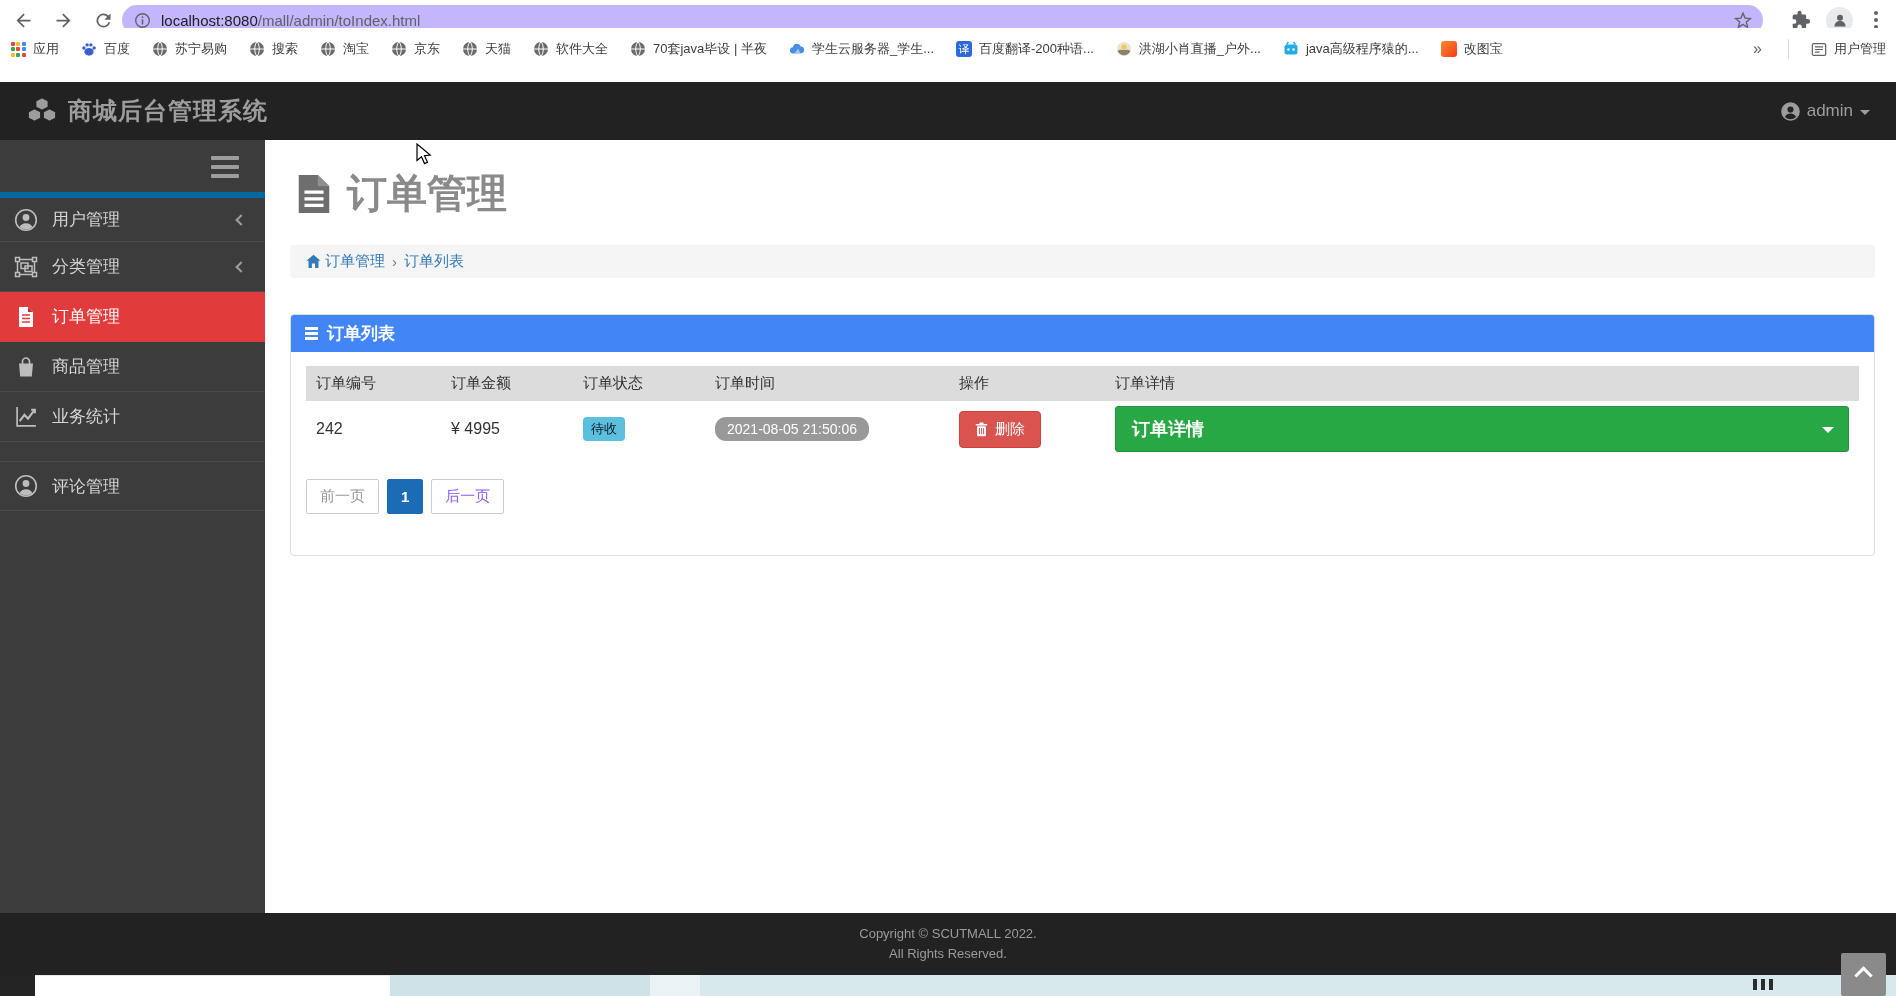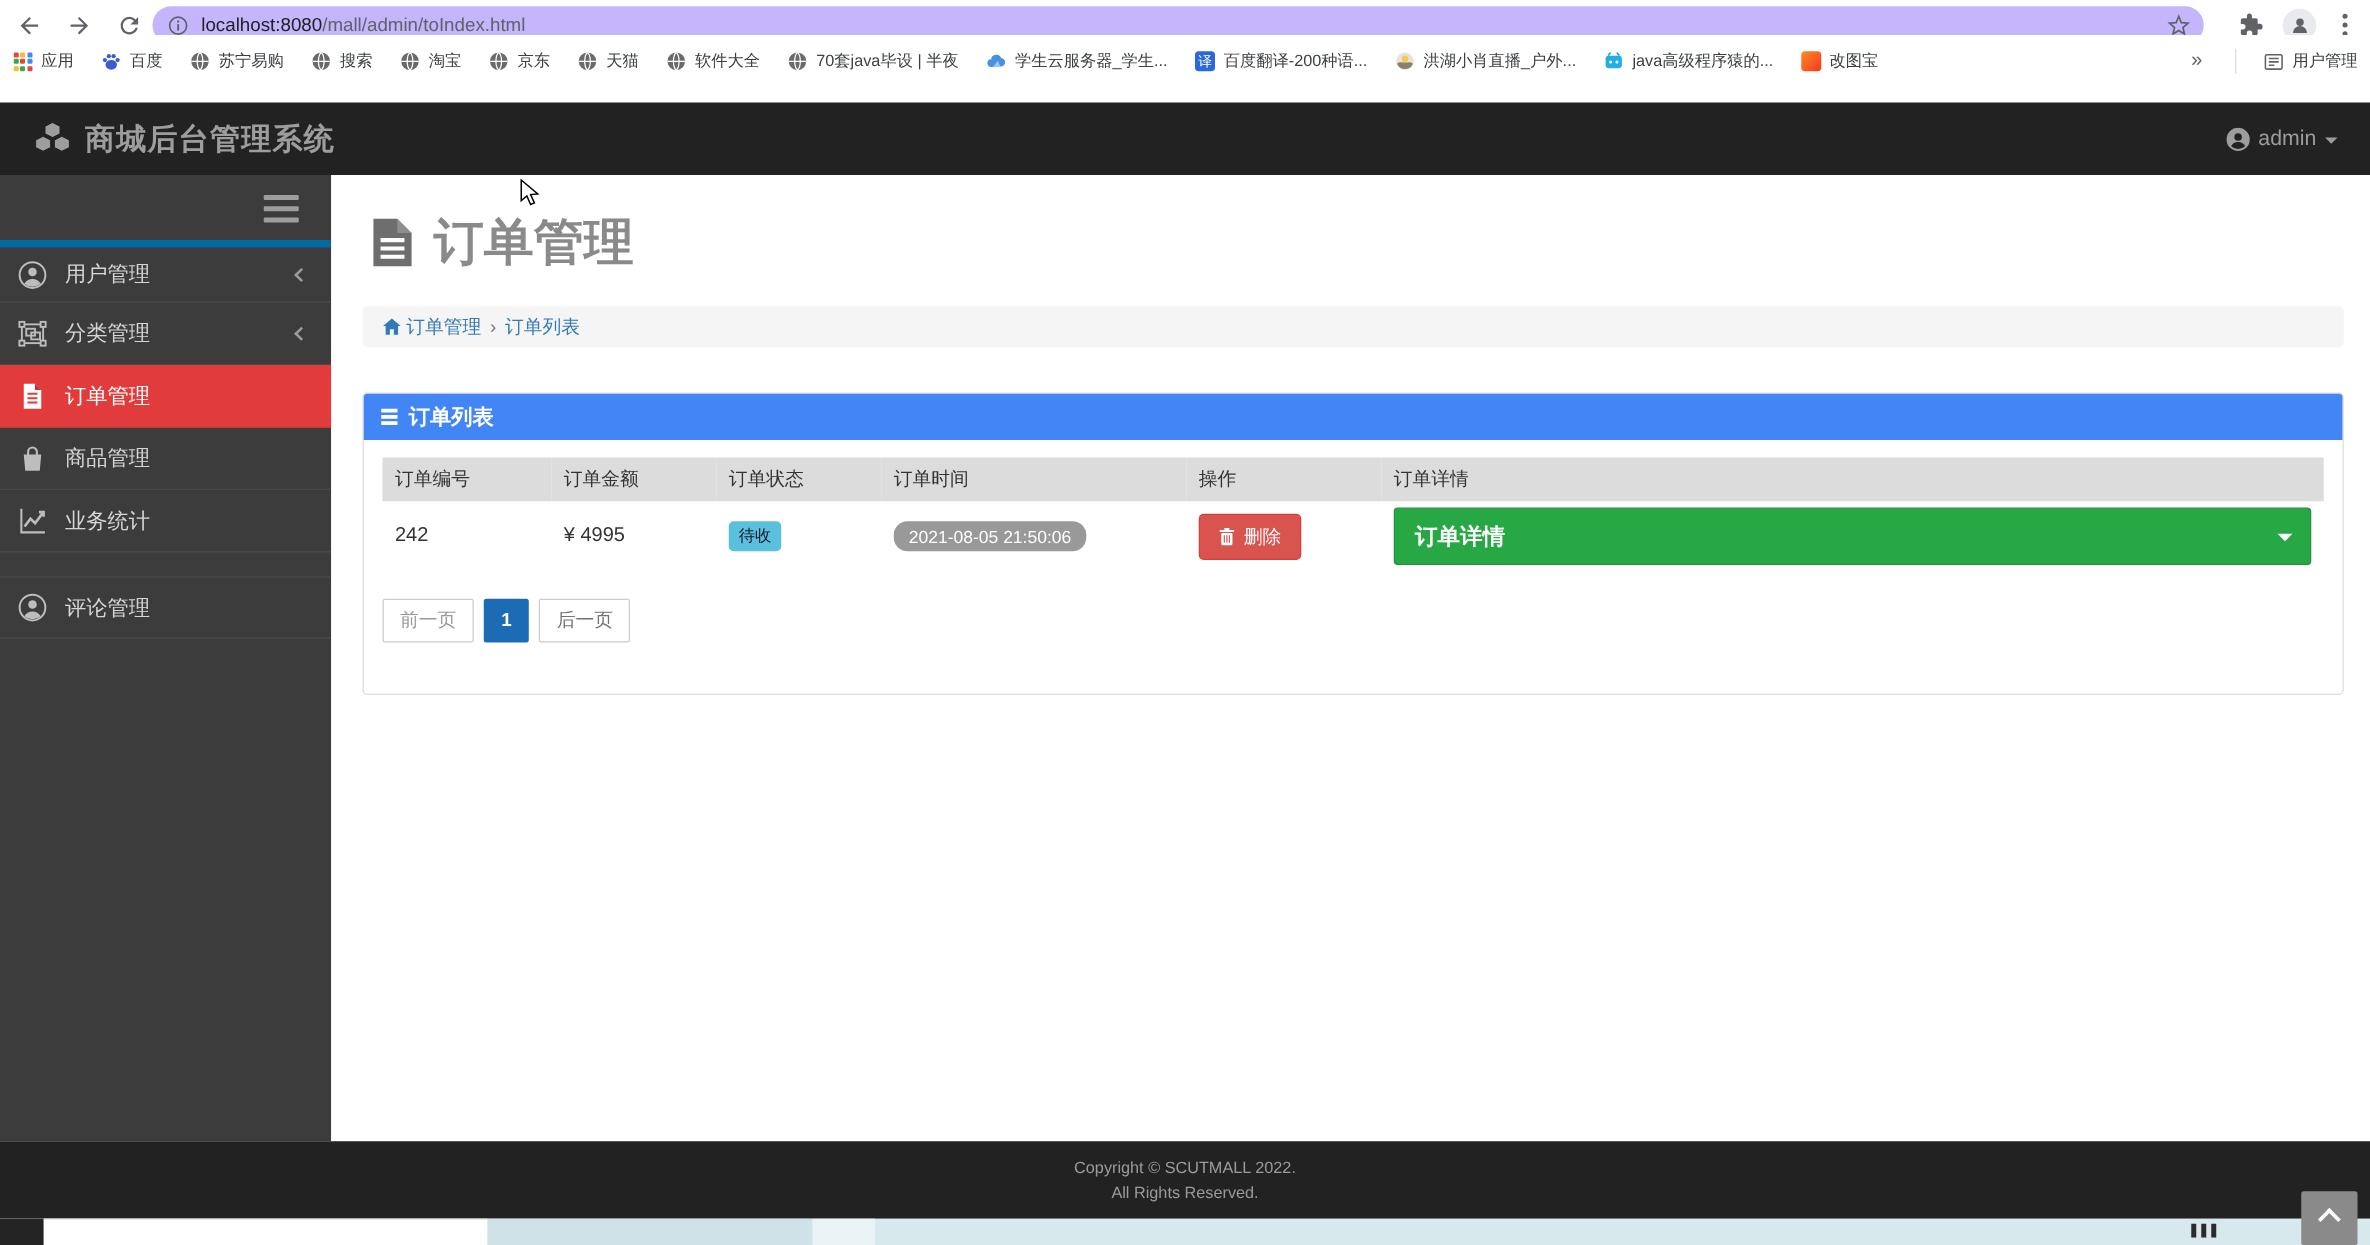--- a/index.html
+++ b/index.html
@@ -75,21 +75,21 @@
   table.orders td { padding:5px 10px; vertical-align:middle; font-size:16px; color:#333; }
   .badge-status { display:inline-block; background:#5bc0de; color:#0f172a; font-size:13px; padding:3px 8px; border-radius:4px; }
   .badge-time { display:inline-block; background:#999; color:#fff; font-size:14px; padding:4px 12px; border-radius:11px; }
   .btn-del { display:inline-flex; align-items:center; gap:7px; background:#d9534f; border:1px solid #d43f3a; color:#fff; font-size:15px; padding:8px 15px; border-radius:4px; cursor:pointer; font-family:inherit; }
   .btn-del svg { width:13px; height:15px; }
   .btn-detail { position:relative; display:block; width:100%; height:46px; background:#28a745; border:1px solid #23913d; border-radius:3px; color:#fff; font-size:18px; font-weight:bold; text-align:left; padding:0 34px 0 16px; cursor:pointer; font-family:inherit; }
   .btn-detail .dcaret { position:absolute; right:14px; top:20px; width:0; height:0; border-left:6px solid transparent; border-right:6px solid transparent; border-top:6px solid #fff; }
 
   .pagination { display:flex; gap:8px; margin-top:22px; }
   .pg { font-size:15px; padding:7px 13px; border-radius:2px; cursor:pointer; background:#fff; border:1px solid #ccc; color:#999; font-family:inherit; }
-  .pg.next { color:#737373; }
+  .pg.next { color:#8b5cf6; }
   .pg.cur { background:#1b6cb5; border-color:#1b6cb5; color:#fff; font-weight:bold; }
 
   
   .footer { position:absolute; top:913px; left:0; right:0; height:62px; background:#222; text-align:center; color:#9b9b9b; font-size:13px; padding-top:11px; line-height:20px; }
 
   
   .strip { position:absolute; top:975px; left:0; right:0; height:21px; background:#d8e9ee; }
   .strip .s1 { position:absolute; left:0; top:0; width:35px; height:21px; background:#242424; }
   .strip .s2 { position:absolute; left:35px; top:0; width:355px; height:21px; background:#fff; border-top:1px solid #e9e9e9; }
   .strip .s3 { position:absolute; left:390px; top:0; width:260px; height:21px; background:#cfe2e8; }

